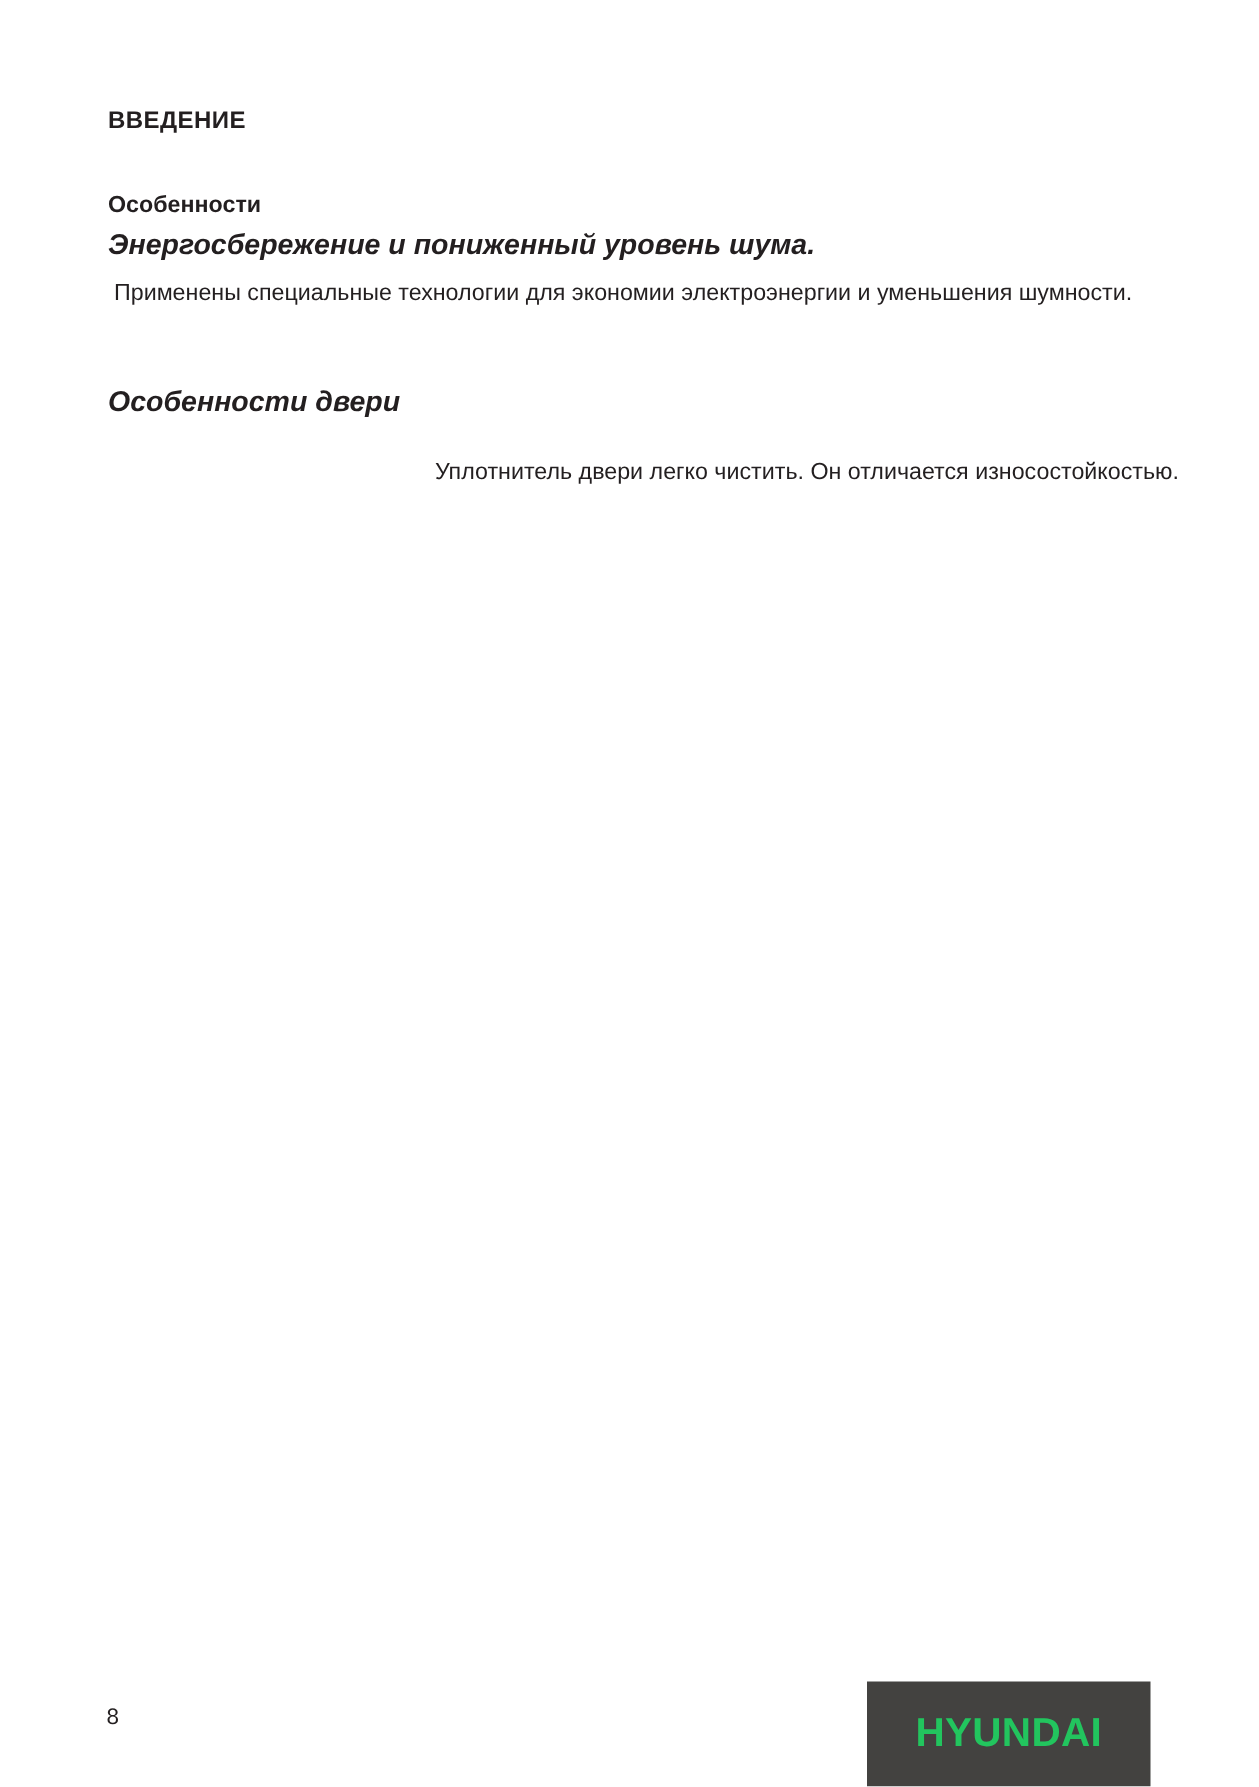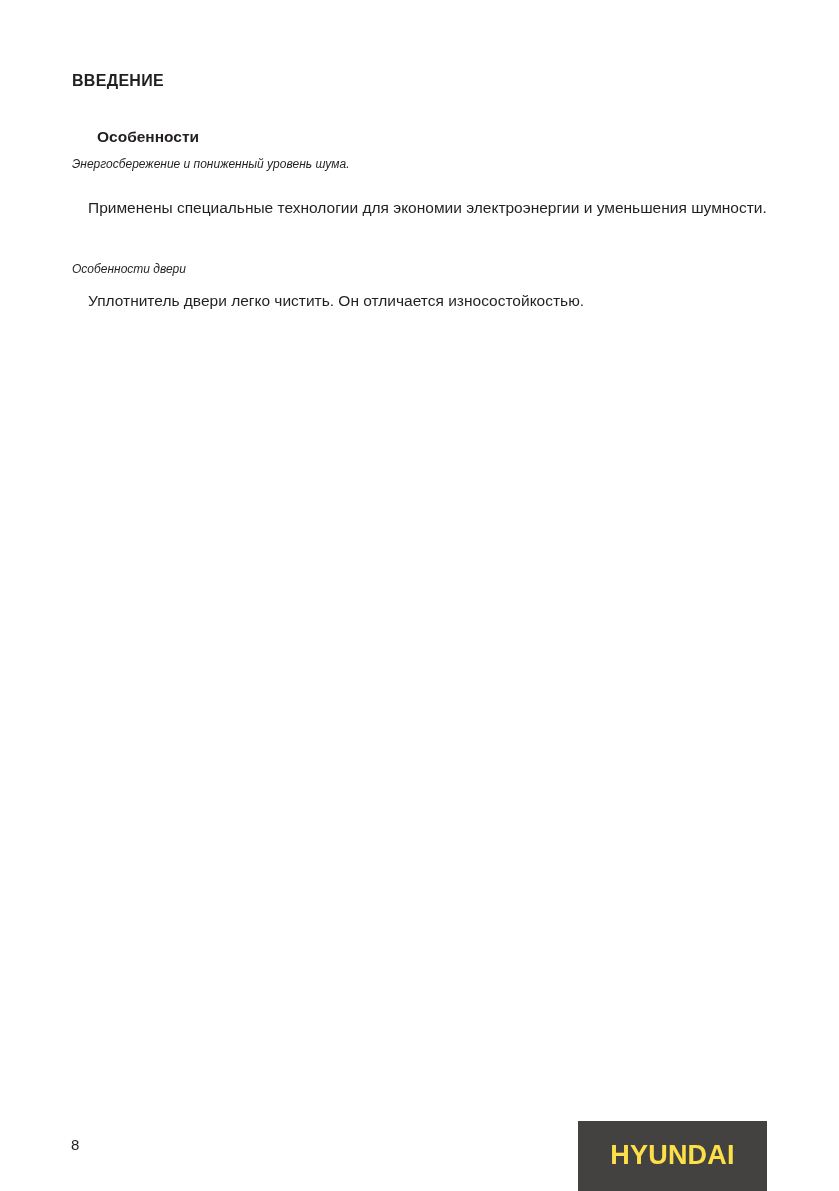--- a/index.html
+++ b/index.html
@@ -30,30 +30,30 @@
       left: 72px;
       margin: 0;
       font-size: 15.5px;
       font-weight: bold;
       line-height: 20px;
     }
     .subheading {
       position: absolute;
       left: 72px;
       margin: 0;
-      font-size: 12px;
-      font-weight: normal;
+      font-size: 19px;
+      font-weight: bold;
       font-style: italic;
       line-height: 20px;
     }
     .paragraph {
       position: absolute;
       left: 72px;
       width: 710px;
-      margin: 16px;
+      margin: 4px;
       font-size: 15.5px;
       font-weight: normal;
       line-height: 22px;
     }
     .page-number {
       position: absolute;
       left: 71px;
       top: 1136px;
       font-size: 15px;
       line-height: 18px;
@@ -63,42 +63,42 @@
       left: 578px;
       top: 1121px;
       width: 189px;
       height: 70px;
       background: #434240;
       display: flex;
       align-items: center;
       justify-content: center;
     }
     .logo-text {
-      color: #fde047;
+      color: #22c55e;
       font-size: 27px;
       font-weight: bold;
       letter-spacing: 0.2px;
       line-height: 1;
       margin-top: -2px;
     }
   </style>
 </head>
 <body>
 
 <h1 class="page-title">ВВЕДЕНИЕ</h1>
 
 <section>
-  <h2 class="section-heading" style="top:127px;margin-left:25px;">Особенности</h2>
+  <h2 class="section-heading" style="top:127px;">Особенности</h2>
   <h3 class="subheading" style="top:154px;">Энергосбережение и пониженный уровень шума.</h3>
   <p class="paragraph" style="top:181px;">Применены специальные технологии для экономии электроэнергии и уменьшения шумности.</p>
 </section>
 
 <section>
   <h3 class="subheading" style="top:259px;">Особенности двери</h3>
-  <p class="paragraph" style="top:274px;">Уплотнитель двери легко чистить. Он отличается износостойкостью.</p>
+  <p class="paragraph" style="top:300px;text-align:right;">Уплотнитель двери легко чистить. Он отличается износостойкостью.</p>
 </section>
 
 <footer>
   <span class="page-number">8</span>
   <div class="logo-box">
     <span class="logo-text">HYUNDAI</span>
   </div>
 </footer>
 
 </body></html>

